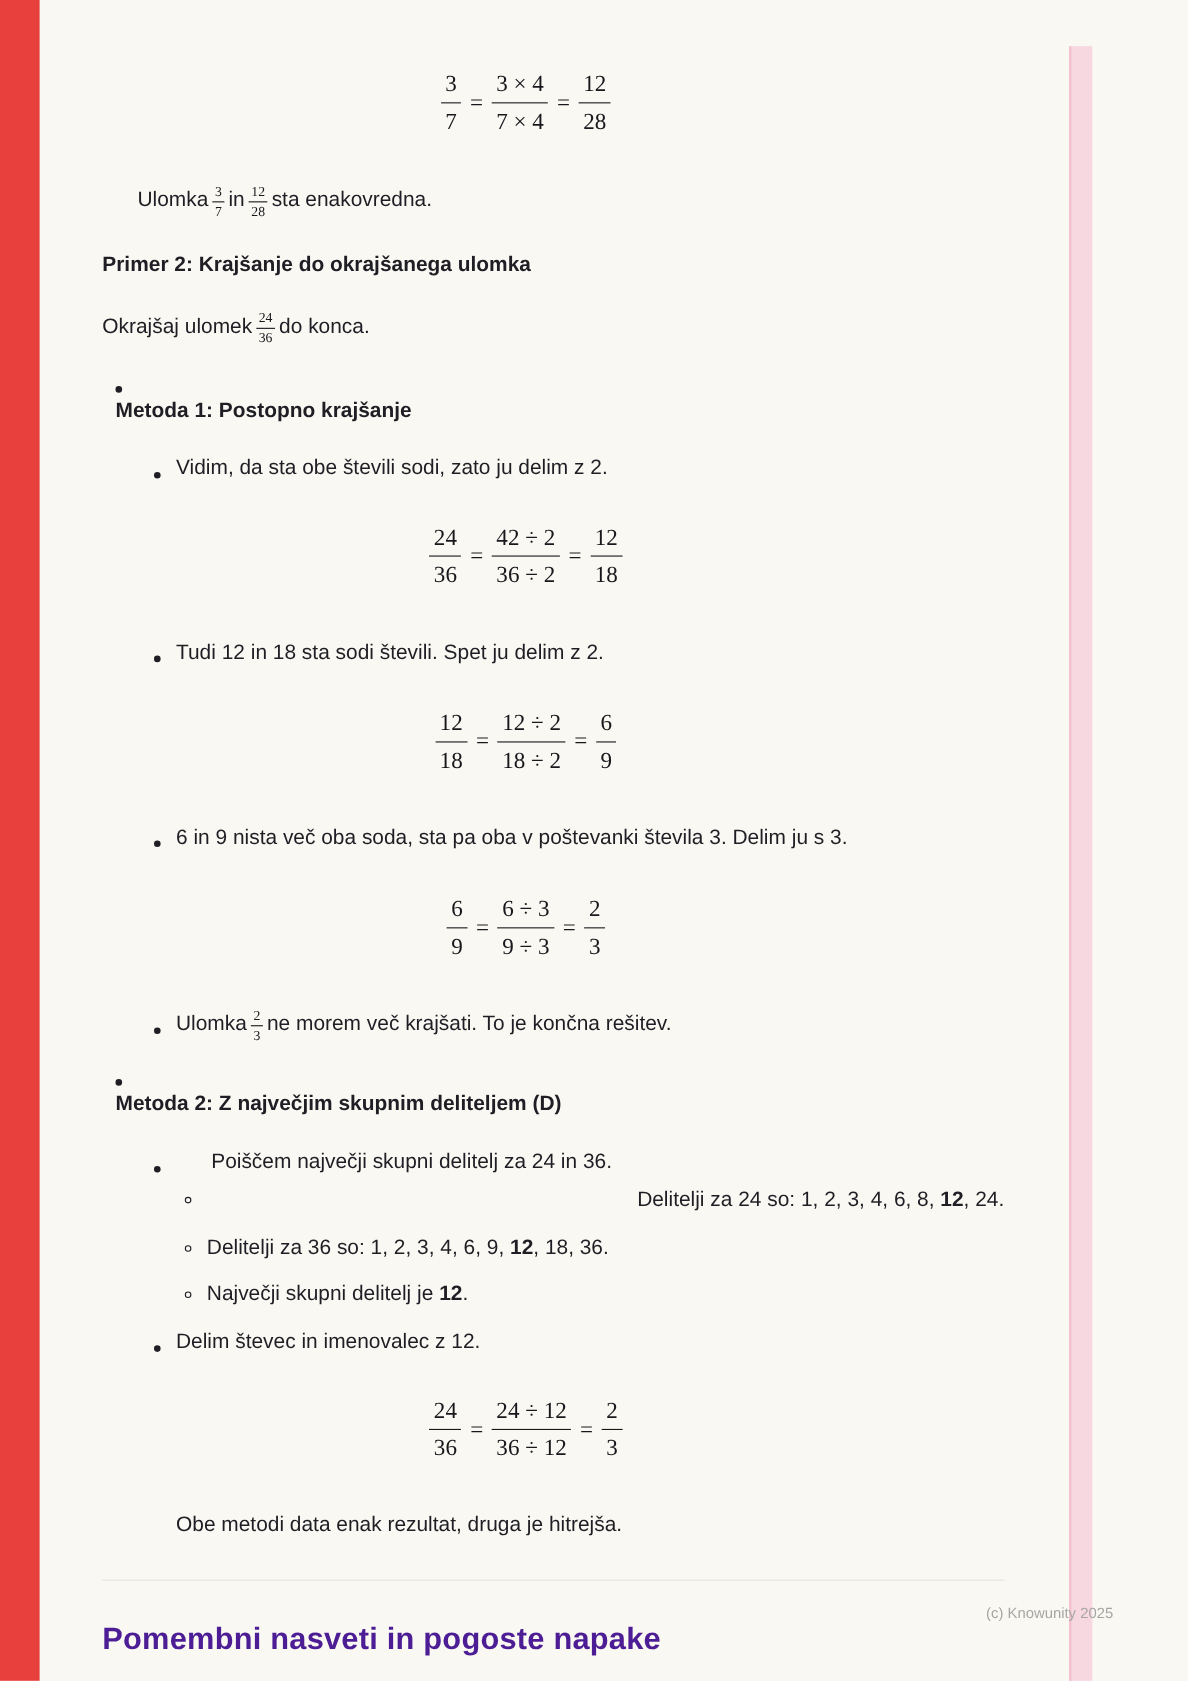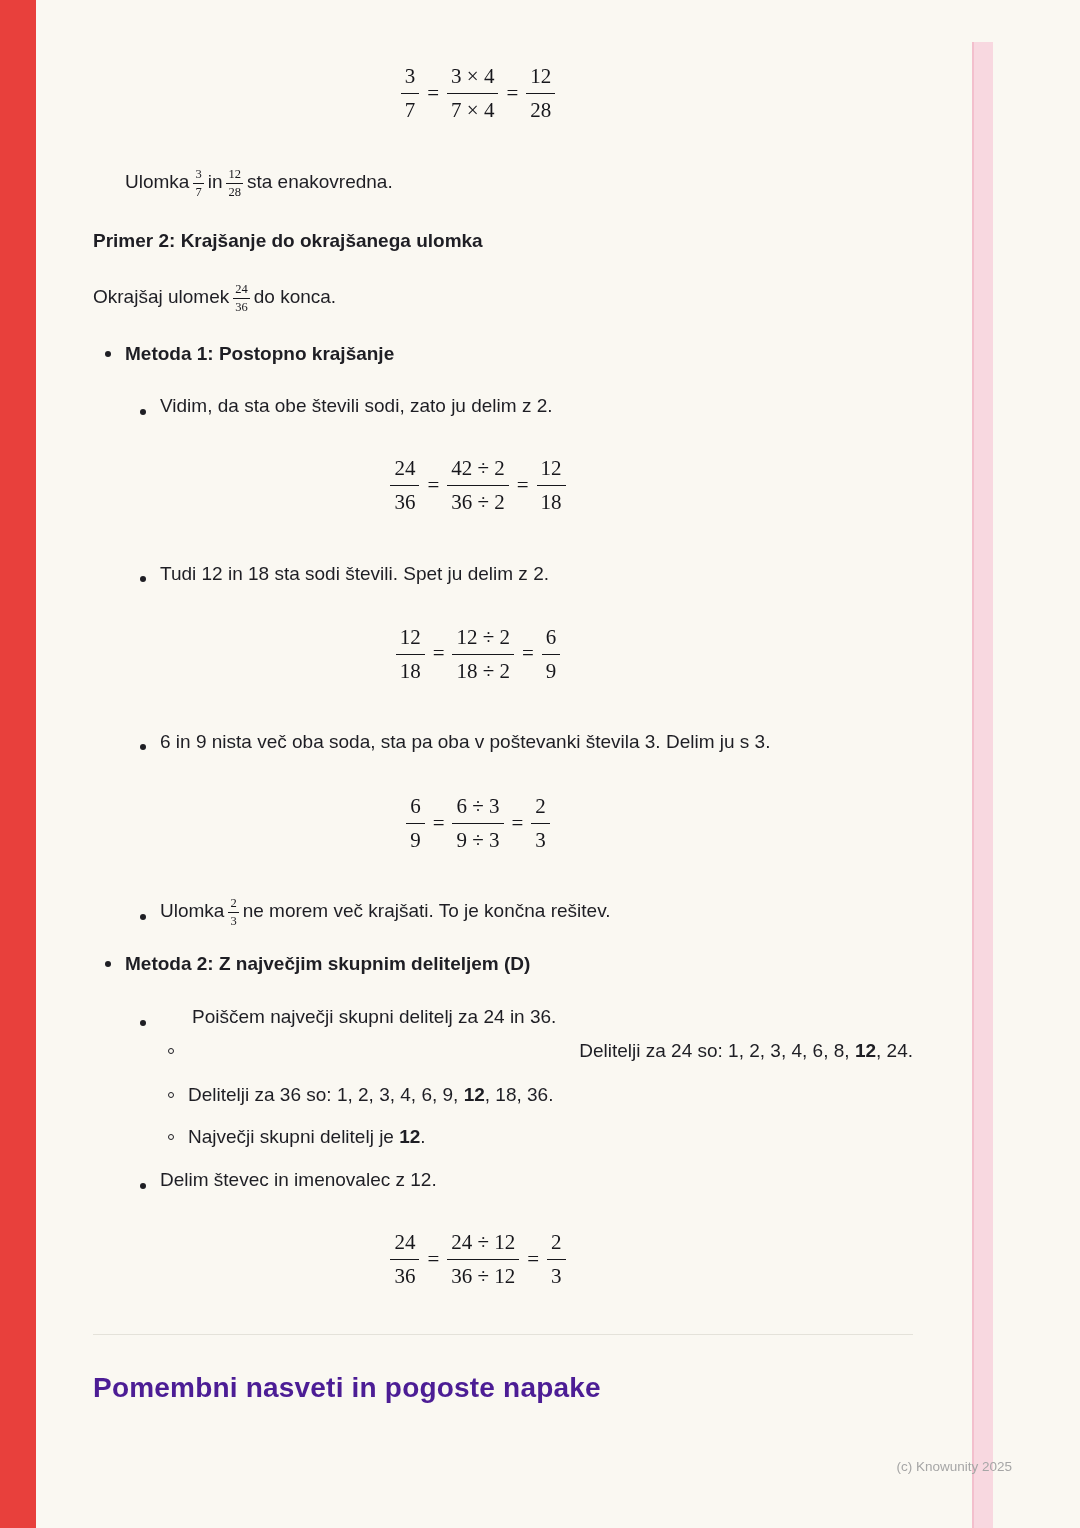--- a/index.html
+++ b/index.html
@@ -37,21 +37,21 @@
     display: inline-block; text-align: center; vertical-align: -8px;
     font-family: "Liberation Serif", serif; font-size: 12.5px; line-height: 1; margin: 0 4px; color: #17171c;
   }
   .ifrac .num { display: block; border-bottom: 1px solid #17171c; padding: 0 2px 2px; }
   .ifrac .den { display: block; padding-top: 2px; }
   
   .li { display: flex; }
   .li .marker { flex: 0 0 20px; padding-top: 10px; }
   .dot { display: block; width: 6px; height: 6px; border-radius: 50%; background: #1e1e24; }
   .ring { display: block; width: 6px; height: 6px; border-radius: 50%; border: 1.5px solid #1e1e24; background: transparent; }
-  .li1 { padding-left: 12px; }
+  .li1 { padding-left: 12px; flex-direction: column; }
   .li2 { padding-left: 47px; align-items: center; }
   .li3 { padding-left: 75px; }
   .bold { font-weight: 700; }
   .indent-sm { padding-left: 32px; }
   .indent-lg { padding-left: 67px; }
   hr.divider { border: none; border-top: 1px solid #e4e2da; margin: 35px 0 33px; }
   .pink-heading { font-size: 28px; font-weight: 700; color: #4c1d95; letter-spacing: 0.2px; }
   .footer-copyright {
     position: absolute; top: 1459px; right: 68px; z-index: 3;
     font-size: 13.5px; color: #a6a6a6;
@@ -230,20 +230,21 @@
         <span class="num">24 ÷ 12</span>
         <span class="den">36 ÷ 12</span>
       </span>
     <span class="eqsign">=</span>
     <span class="frac">
         <span class="num">2</span>
         <span class="den">3</span>
       </span>
   </div>
 
+  <p class="indent-lg">Obe metodi data enak rezultat, druga je hitrejša.</p>
 
   <hr class="divider">
 
   <h1 class="pink-heading">Pomembni nasveti in pogoste napake</h1>
 
 </main>
 
 <div class="footer-copyright">(c) Knowunity 2025</div>
 
 </body></html>

